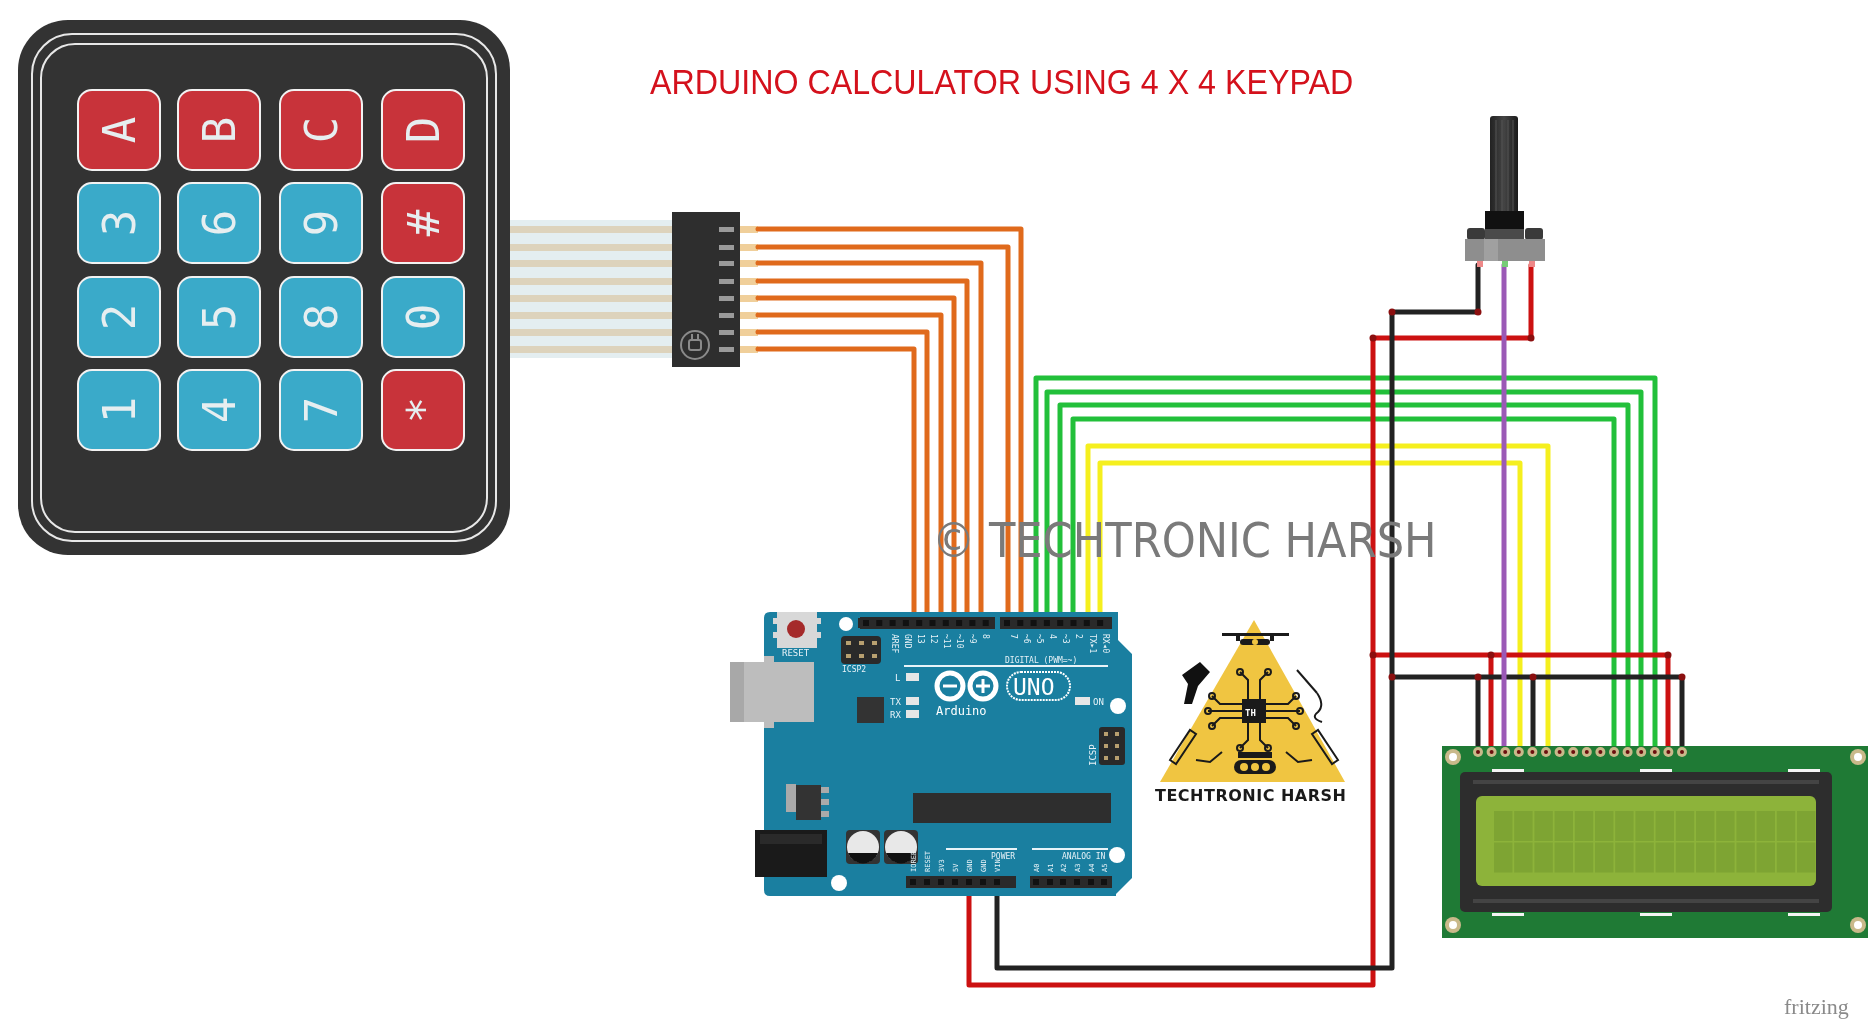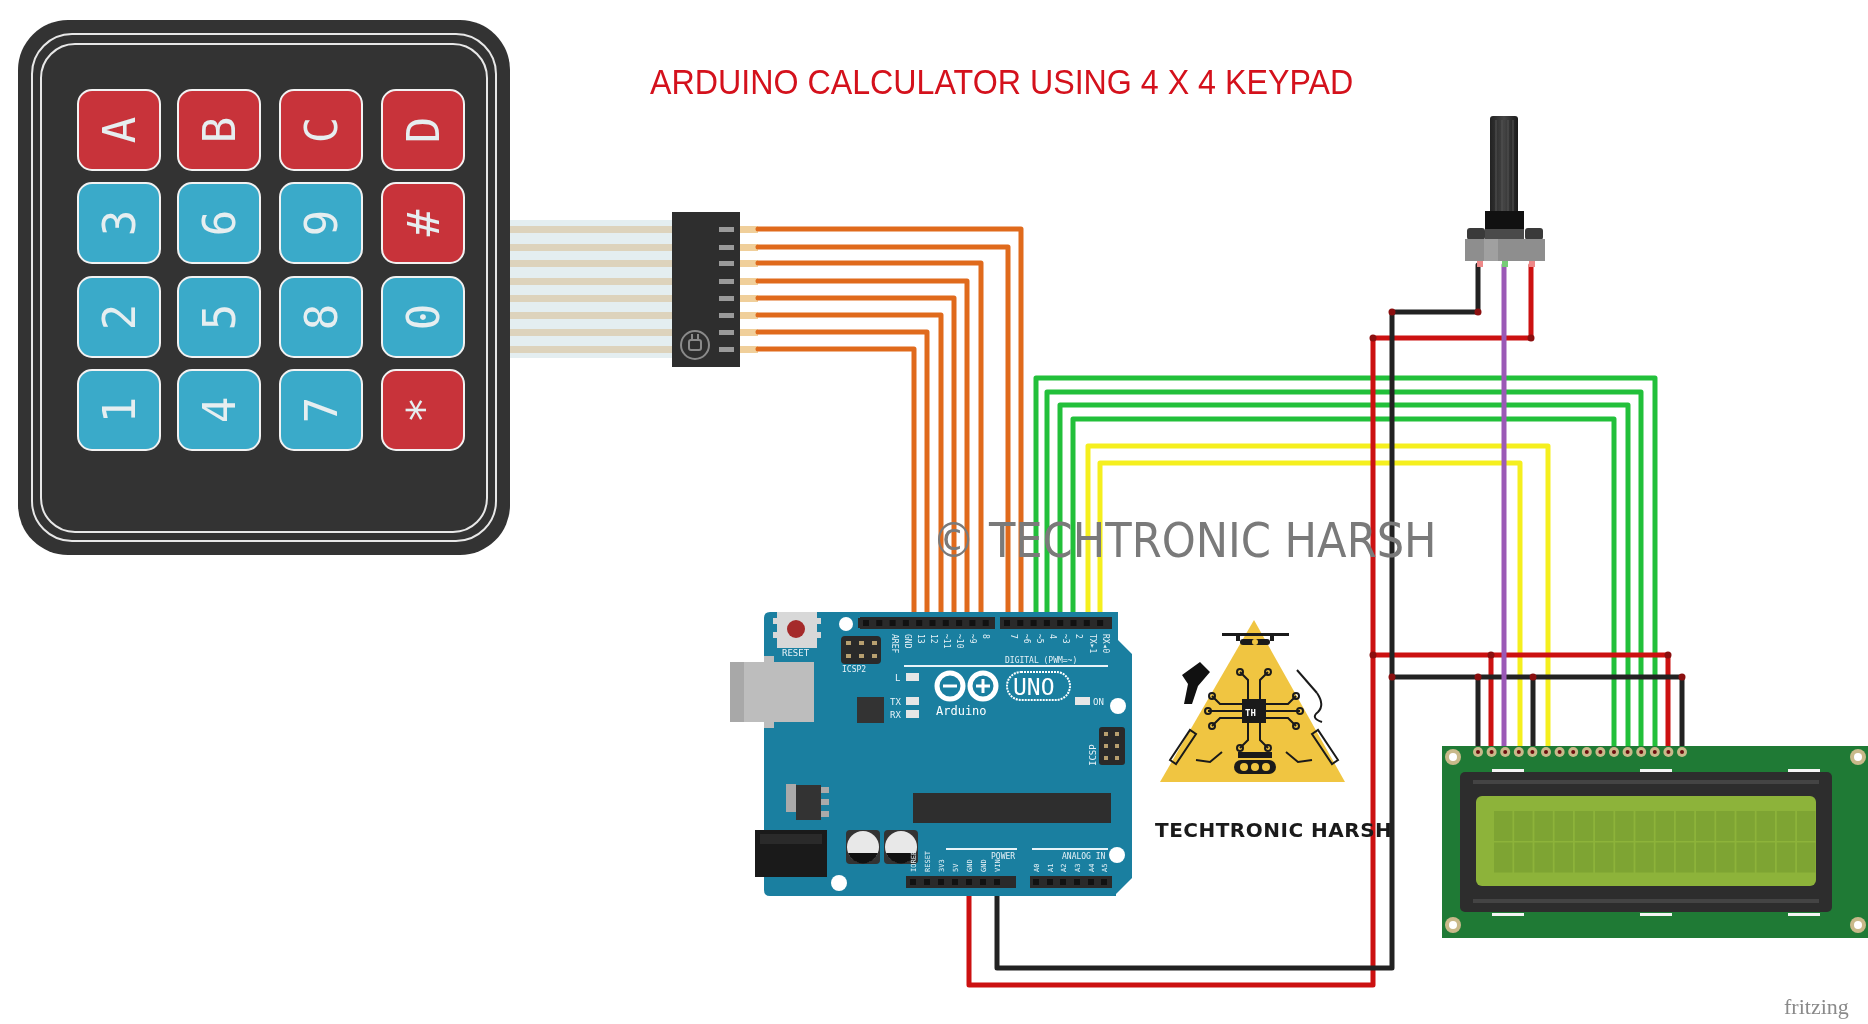--- a/index.html
+++ b/index.html
@@ -1,21 +1,21 @@
 <!DOCTYPE html>
 <html><head>
 <meta charset="utf-8">
 <style>
   html,body{margin:0;padding:0;background:#ffffff;}
   body{width:1868px;height:1024px;position:relative;overflow:hidden;font-family:"DejaVu Sans",sans-serif;}
   #stage{position:absolute;left:0;top:0;width:1868px;height:1024px;}
   .title{position:absolute;left:650px;top:62px;font-family:"Liberation Sans Narrow","Liberation Sans",sans-serif;font-size:35px;color:#d4111c;letter-spacing:0px;white-space:nowrap;transform:scaleX(0.92);transform-origin:left top;}
   .watermark{position:absolute;left:932px;top:512px;font-family:"DejaVu Sans",sans-serif;font-size:48px;color:#7a7a7a;white-space:nowrap;transform:scaleX(0.9);transform-origin:left top;}
   .fritzing{position:absolute;left:1784px;top:994px;font-family:Liberation Serif, serif;font-size:22px;color:#8a8a8a;}
-  .logo-text{position:absolute;left:1155px;top:818px;font-family:"DejaVu Sans",sans-serif;font-weight:bold;font-size:20px;color:#1a1a1a;letter-spacing:0.5px;white-space:nowrap;}
+  .logo-text{position:absolute;left:1155px;top:786px;font-family:"DejaVu Sans",sans-serif;font-weight:bold;font-size:16px;color:#1a1a1a;letter-spacing:0.5px;white-space:nowrap;}
   svg text{font-family:"DejaVu Sans Mono",monospace;}
 </style>
 </head>
 <body>
 
 <div id="stage">
   <svg id="schem" width="1868" height="1024" viewBox="0 0 1868 1024" xmlns="http://www.w3.org/2000/svg">
     <defs>
       <linearGradient id="shaft" x1="0" x2="1">
         <stop offset="0" stop-color="#222"></stop>

